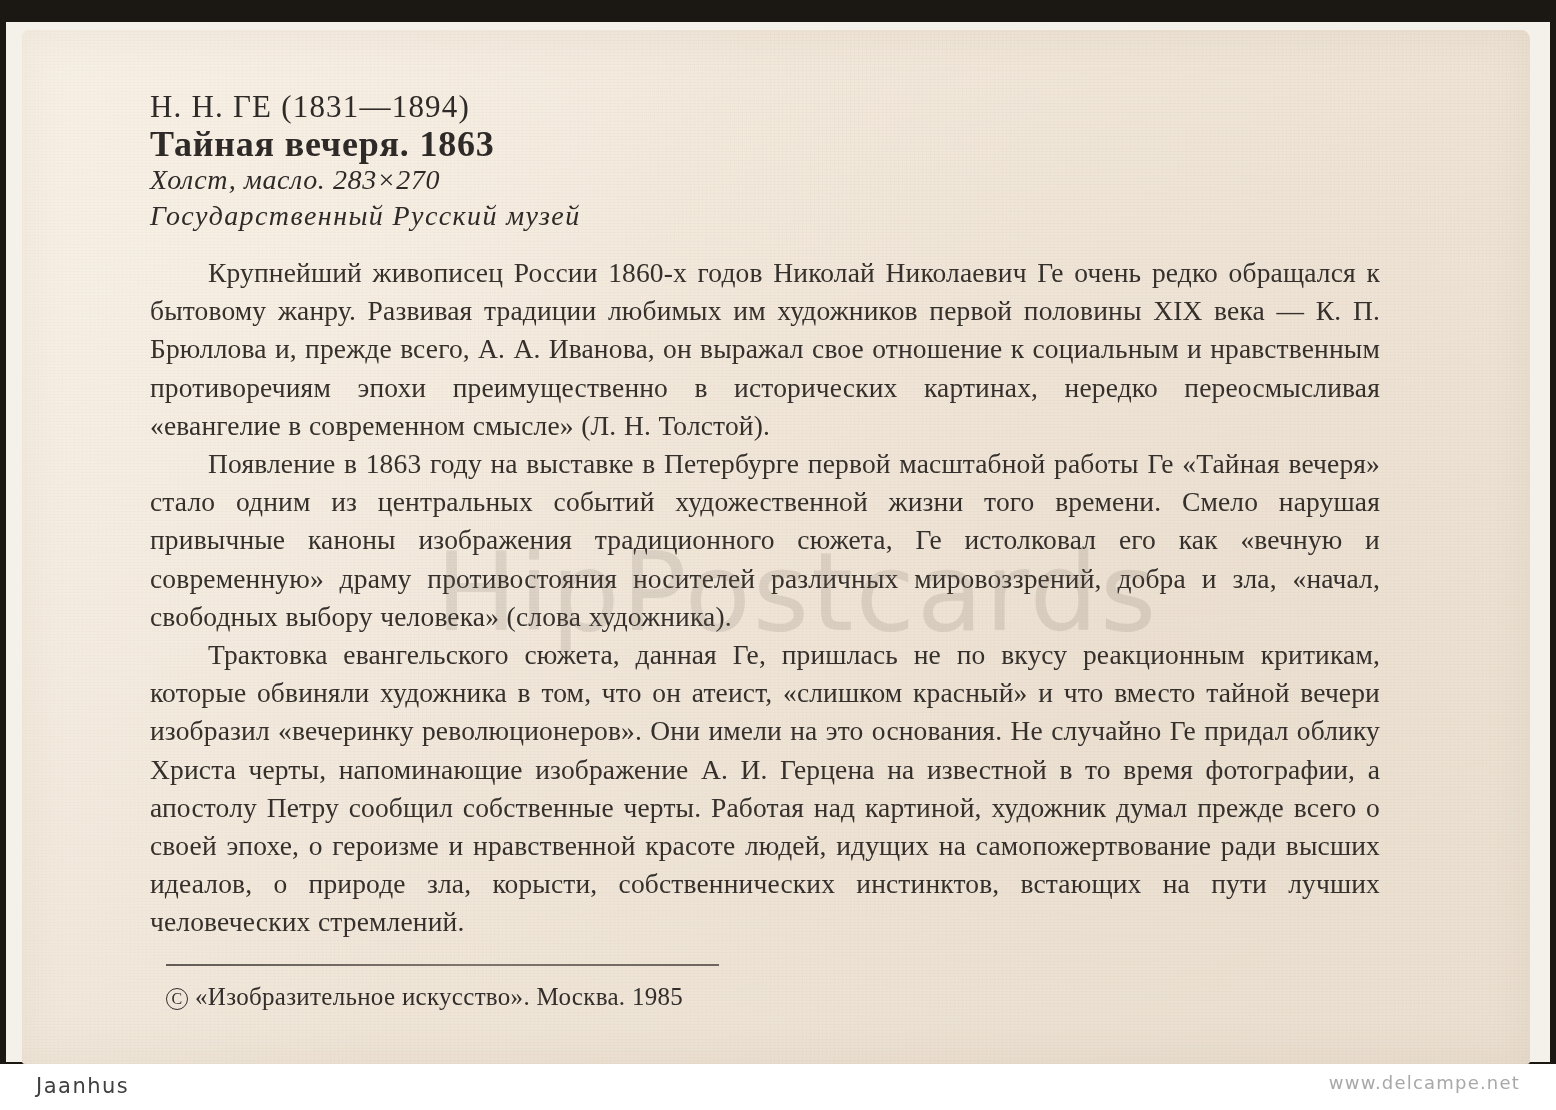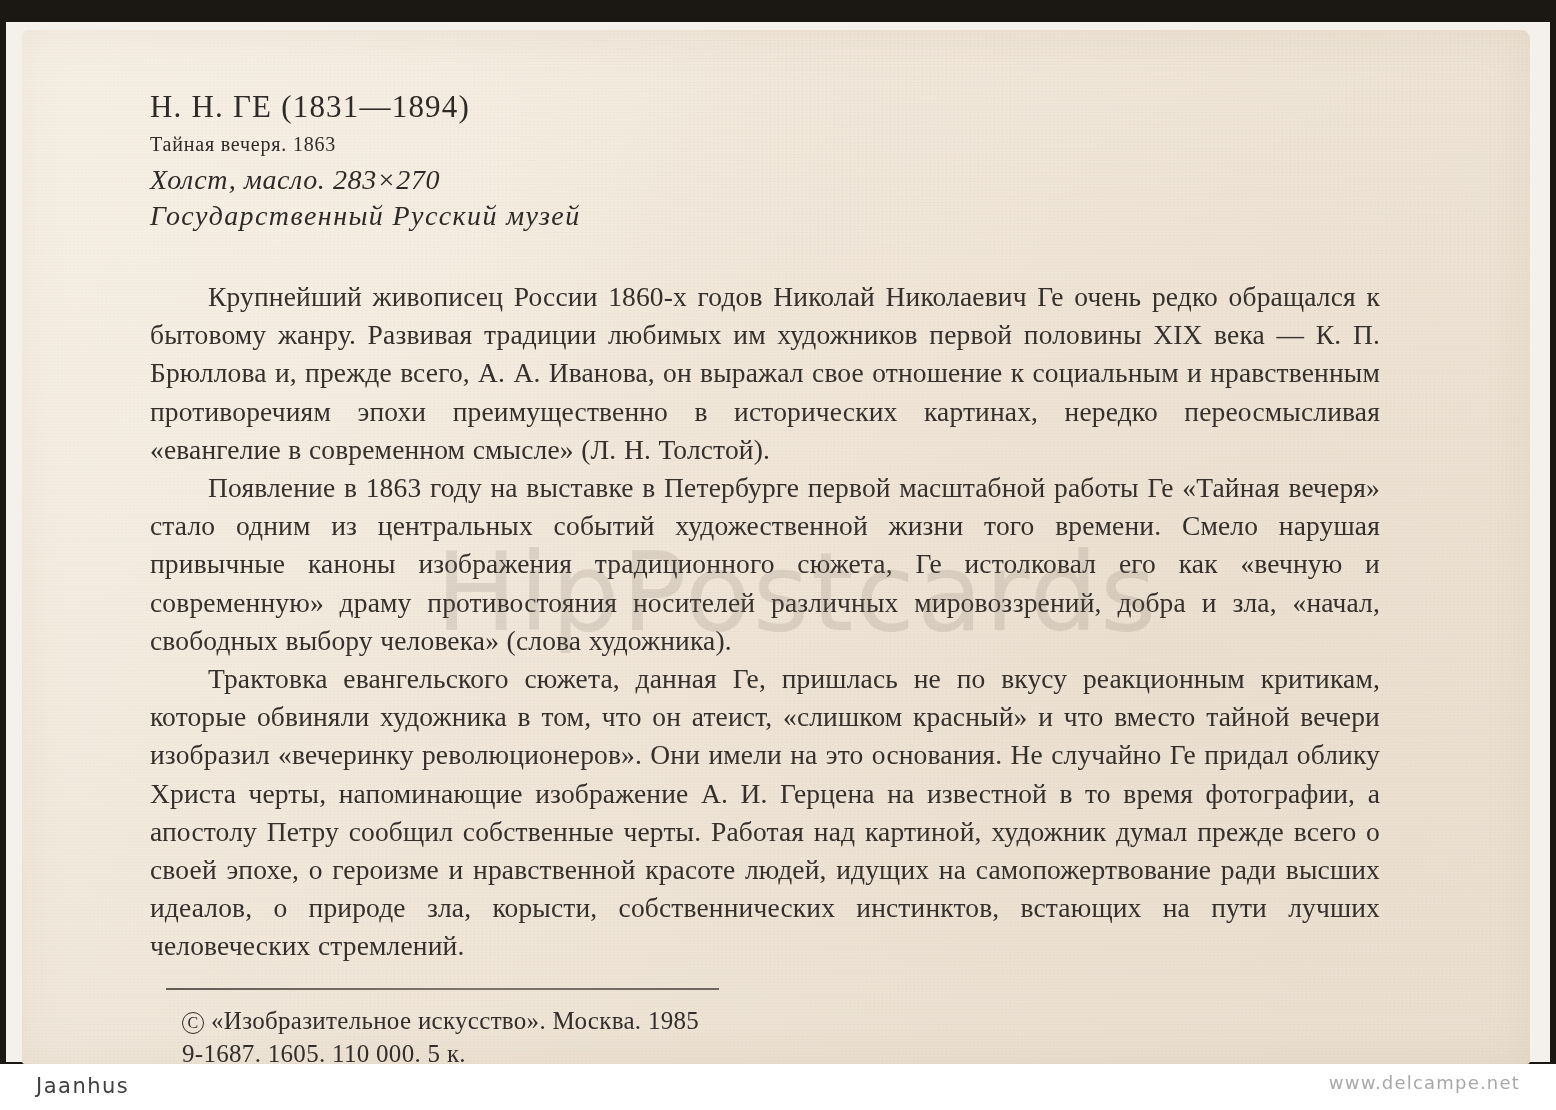--- a/index.html
+++ b/index.html
@@ -70,35 +70,36 @@
     color: #2e2a28;
     white-space: pre;
     letter-spacing: 0.4px;
   }
   .head-artist {
     font-size: 31px;
     line-height: 38px;
     letter-spacing: 1.2px;
   }
   .head-title {
-    font-size: 20px;
+    font-size: 36px;
     line-height: 36px;
     letter-spacing: 0.8px;
+    font-weight: bold;
   }
   .head-medium, .head-museum {
     font-size: 28px;
     line-height: 36px;
     font-style: italic;
     letter-spacing: 0.6px;
   }
   .head-museum { letter-spacing: 1.4px; }
 
   
   .body-text {
-    margin-top: 44px;
+    margin-top: 20px;
   }
   .para {
     color: #35302c;
     font-size: 27.5px;
     line-height: 38.2px;
     text-align: justify;
     text-indent: 58px;
     letter-spacing: 0.15px;
     word-spacing: 0.5px;
     margin: 0;
@@ -108,21 +109,21 @@
 
   
   .divider {
     width: 553px;
     height: 2px;
     background: linear-gradient(90deg, #4a443f 0%, #6a625a 55%, #57504a 100%);
     margin: 22px 0 14px 16px;
     opacity: 0.85;
   }
   .imprint {
-    margin-left: 32px;
+    margin-left: 16px;
     color: #332e2b;
     font-size: 25px;
     line-height: 33px;
     white-space: pre;
     letter-spacing: 0.3px;
   }
   .copy-sym {
     display: inline-block;
     width: 22px; height: 22px;
     border: 1.6px solid #332e2b;
@@ -188,21 +189,20 @@
       <div class="body-text">
         <p class="para">Крупнейший живописец России 1860-х годов Николай Николаевич Ге очень редко обращался к бытовому жанру. Развивая традиции любимых им художников первой половины XIX века — К. П. Брюллова и, прежде всего, А. А. Иванова, он выражал свое отношение к социальным и нравственным противоречиям эпохи преимущественно в исторических картинах, нередко переосмысливая «евангелие в современном смысле» (Л. Н. Толстой).</p>
         <p class="para">Появление в 1863 году на выставке в Петербурге первой масштабной работы Ге «Тайная вечеря» стало одним из центральных событий художественной жизни того времени. Смело нарушая привычные каноны изображения традиционного сюжета, Ге истолковал его как «вечную и современную» драму противостояния носителей различных мировоззрений, добра и зла, «начал, свободных выбору человека» (слова художника).</p>
         <p class="para">Трактовка евангельского сюжета, данная Ге, пришлась не по вкусу реакционным критикам, которые обвиняли художника в том, что он атеист, «слишком красный» и что вместо тайной вечери изобразил «вечеринку революционеров». Они имели на это основания. Не случайно Ге придал облику Христа черты, напоминающие изображение А. И. Герцена на известной в то время фотографии, а апостолу Петру сообщил собственные черты. Работая над картиной, художник думал прежде всего о своей эпохе, о героизме и нравственной красоте людей, идущих на самопожертвование ради высших идеалов, о природе зла, корысти, собственнических инстинктов, встающих на пути лучших человеческих стремлений.</p>
       </div>
 
       <div class="divider"></div>
 
       <div class="imprint"><span class="copy-sym">C</span><span>«Изобразительное искусство». Москва. 1985</span></div>
 
-      <div class="imprint">9-1687. 1605. 110 000. 5 к.</div>
 
     </div>
 
     <div class="wm-center">HipPostcards</div>
   </div>
 </div>
 
 <div class="wm-bottom-left">Jaanhus</div>
 <div class="wm-bottom-right">www.delcampe.net</div>
 

